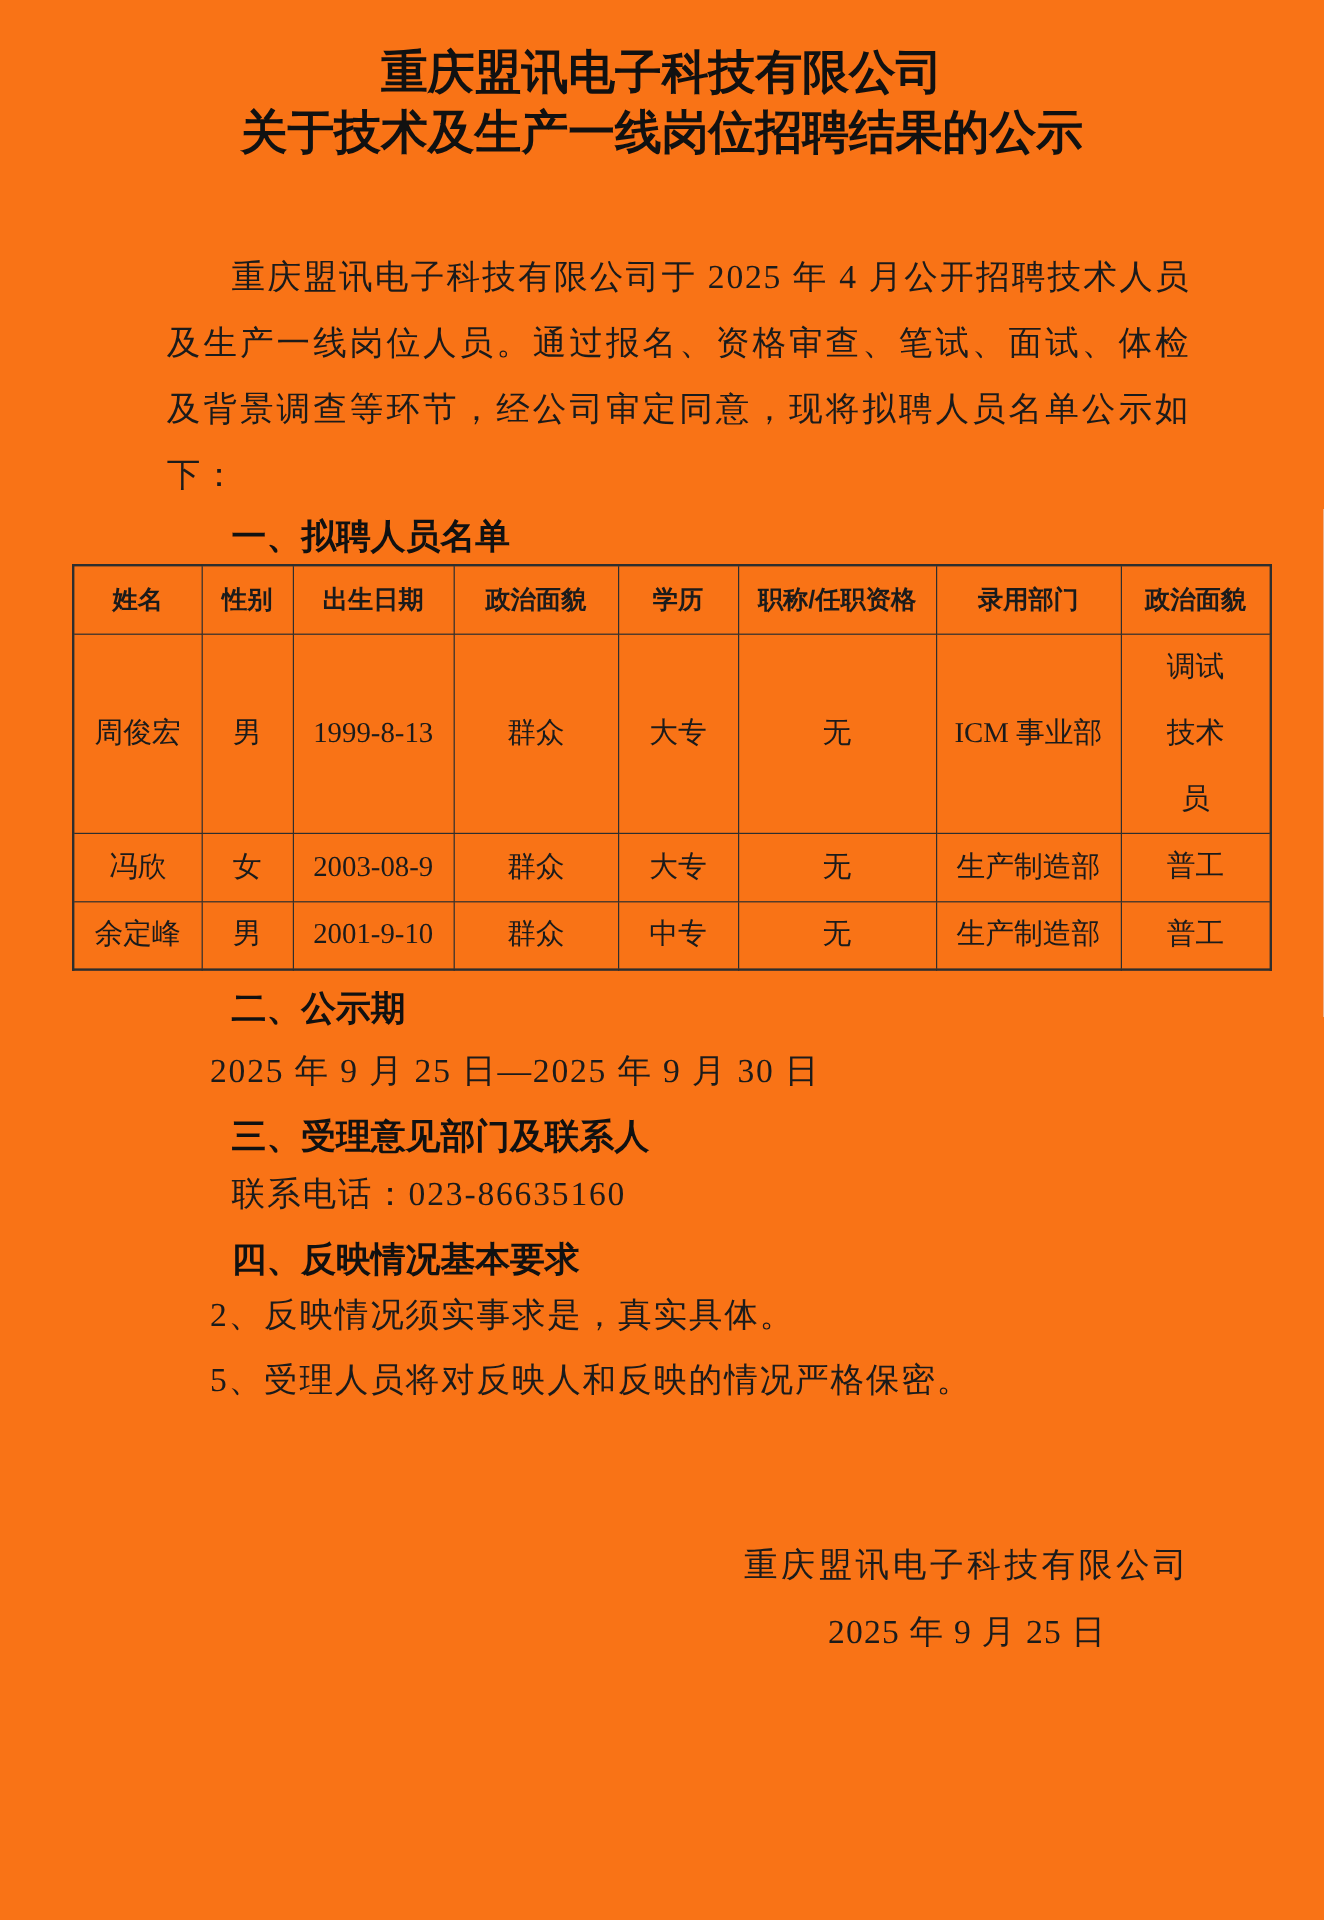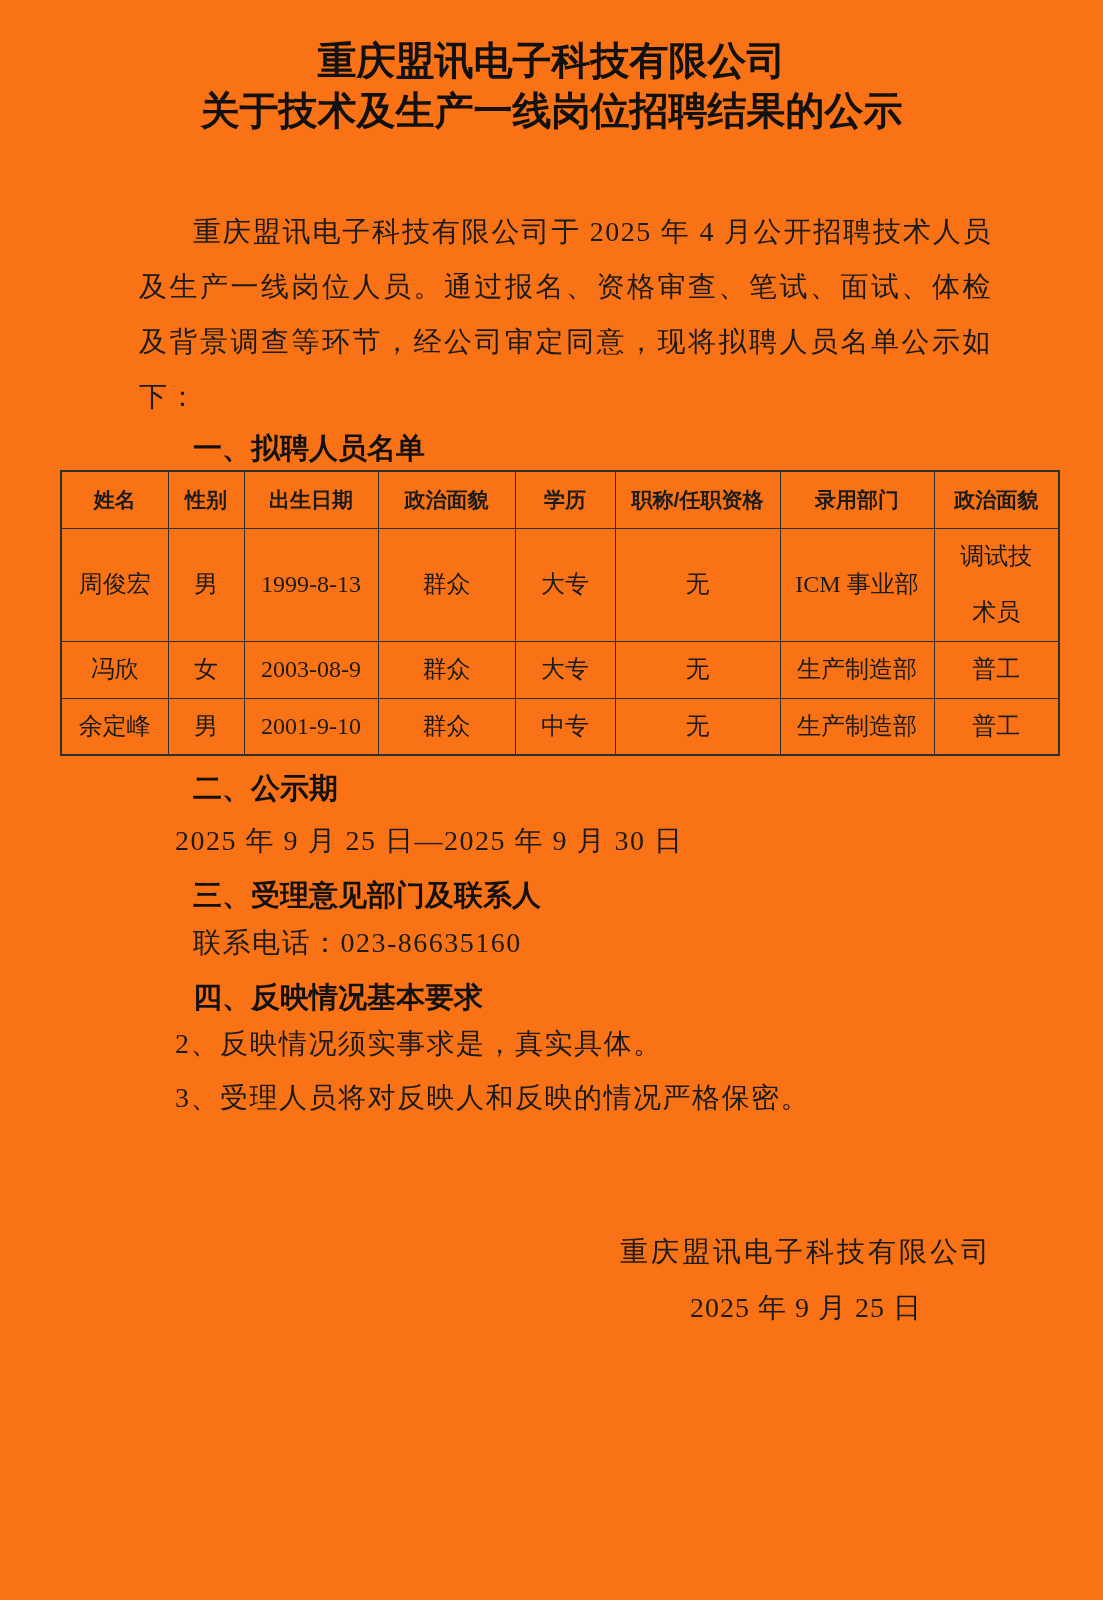--- a/index.html
+++ b/index.html
@@ -61,21 +61,21 @@
     font-weight:600;
     font-size:21px;
     padding:12px;
   }
   .roster-table td {
     font-size:24px;
     line-height:2.2;
     padding:0 12px;
   }
   .roster-table td.narrow {
-    padding:0 22px;
+    padding:0 34px;
     line-height:2.3;
     margin-left:47px;
   }
   .plain-line {
     font-size:28px;
     line-height:55px;
     letter-spacing:1.5px;
   }
   .date-line { margin-top:5px; text-indent:36px; }
   .contact-line1 { margin-top:11px; text-indent:54px; }
@@ -182,21 +182,21 @@
 
   <div class="content">
     <div class="sec-heading h2">二、公示期</div>
     <p class="plain-line date-line">2025 年 9 月 25 日—2025 年 9 月 30 日</p>
 
     <div class="sec-heading h3">三、受理意见部门及联系人</div>
     <p class="plain-line contact-line2">联系电话：023-86635160</p>
 
     <div class="sec-heading h4">四、反映情况基本要求</div>
     <p class="req-item">2、反映情况须实事求是，真实具体。</p>
-    <p class="req-item">3、受理人员将对反映人和反映的情况严格保密。</p>
+    <p class="req-item">5、受理人员将对反映人和反映的情况严格保密。</p>
   </div>
 
   <div class="footer-block">
     <div class="footer-inner">
       <div class="footer-company">重庆盟讯电子科技有限公司</div>
       <div class="footer-date">2025 年 9 月 25 日</div>
     </div>
   </div>
 
 </div>

